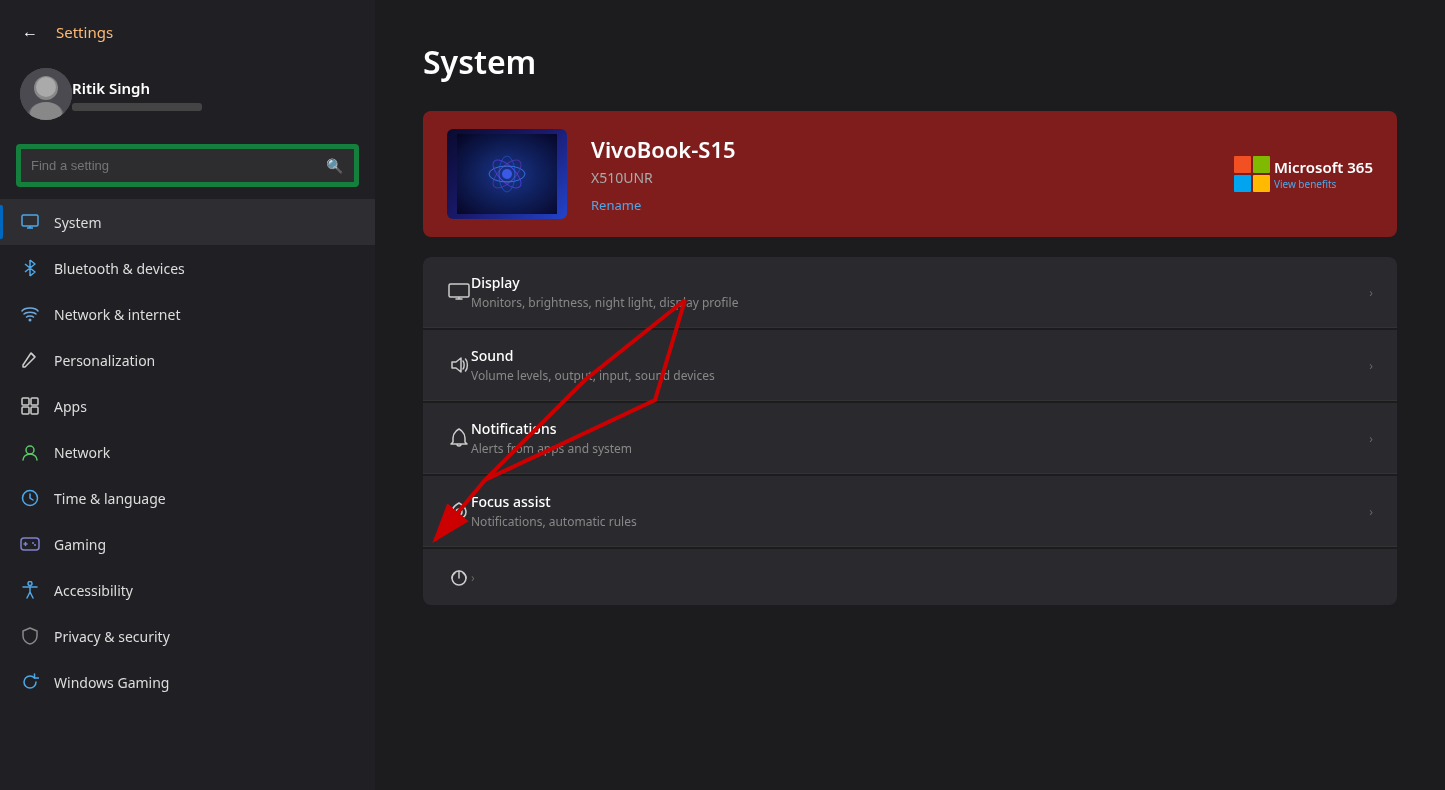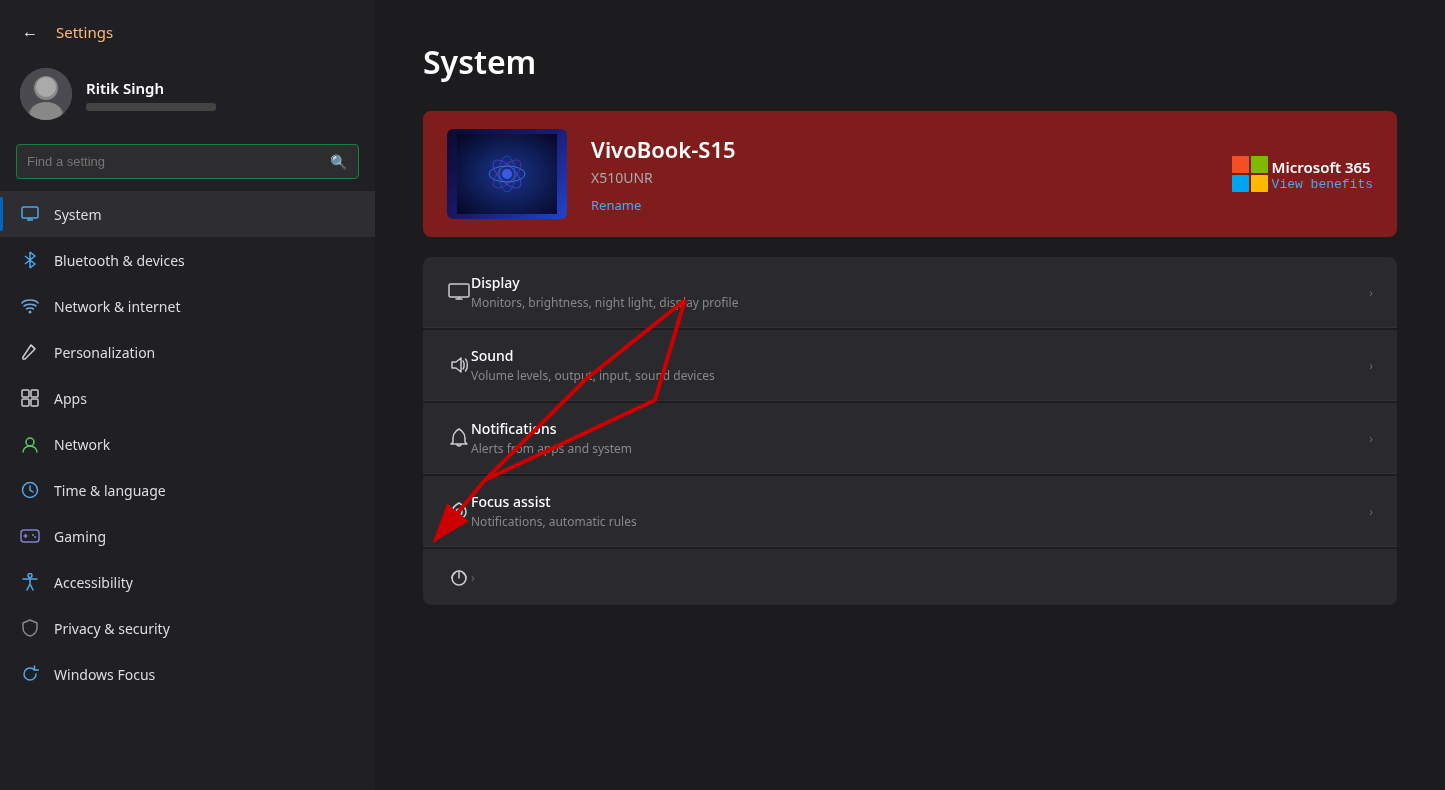--- a/index.html
+++ b/index.html
@@ -47,21 +47,20 @@
 
     #app-title {
       font-size: 15px;
       font-weight: 400;
       color: #fdba74;
     }
 
     #user-section {
       display: flex;
       align-items: center;
-      gap: 14px;
       padding: 12px 20px 16px 20px;
     }
 
     #avatar {
       width: 52px;
       height: 52px;
       border-radius: 50%;
       background: #555;
       overflow: hidden;
       flex-shrink: 0;
@@ -94,21 +93,21 @@
       border-radius: 3px;
     }
 
     #search-container {
       padding: 8px 16px 12px 16px;
     }
 
     #search-box {
       width: 100%;
       background: #2d2d30;
-      border: 1px solid #15803d;
+      border: 5px solid #15803d;
       border-radius: 4px;
       display: flex;
       align-items: center;
       padding: 7px 10px;
       gap: 8px;
     }
 
     #search-input {
       background: transparent;
       border: none;
@@ -249,21 +248,21 @@
       height: 36px;
       display: grid;
       grid-template-columns: 1fr 1fr;
       gap: 2px;
     }
 
     .ms-square { border-radius: 1px; }
 
     #ms365-info { display: flex; flex-direction: column; }
     #ms365-title { font-size: 15px; font-weight: 600; color: #fff; }
-    #ms365-sub { font-size: 13px; color: #4ea8e8; cursor: pointer; font-family: Liberation Mono, monospace; }
+    #ms365-sub { font-size: 10px; color: #4ea8e8; cursor: pointer; }
 
     
     .settings-item {
       display: flex;
       align-items: center;
       background: #2a2a2e;
       border-radius: 0;
       padding: 16px 24px;
       margin-bottom: 2px;
       cursor: pointer;
@@ -441,21 +440,21 @@
       </span>
       <span class="nav-label">Privacy &amp; security</span>
     </li>
     <li class="nav-item">
       <span class="nav-icon">
         <svg width="18" height="18" viewBox="0 0 18 18" fill="none">
           <path d="M15 9C15 12.314 12.314 15 9 15C5.686 15 3 12.314 3 9C3 5.686 5.686 3 9 3C10.8 3 12.4 3.8 13.5 5" stroke="#4ea8e8" stroke-width="1.5" stroke-linecap="round" fill="none"></path>
           <path d="M13.5 1V5H17.5" stroke="#4ea8e8" stroke-width="1.5" stroke-linecap="round" stroke-linejoin="round"></path>
         </svg>
       </span>
-      <span class="nav-label">Windows Focus</span>
+      <span class="nav-label">Windows Gaming</span>
     </li>
   </ul>
 </div>
 
 <div id="main">
   <h1 id="page-title">System</h1>
 
   <div id="device-card">
     <div id="device-thumbnail">
       <svg width="100" height="80" viewBox="0 0 100 80">

